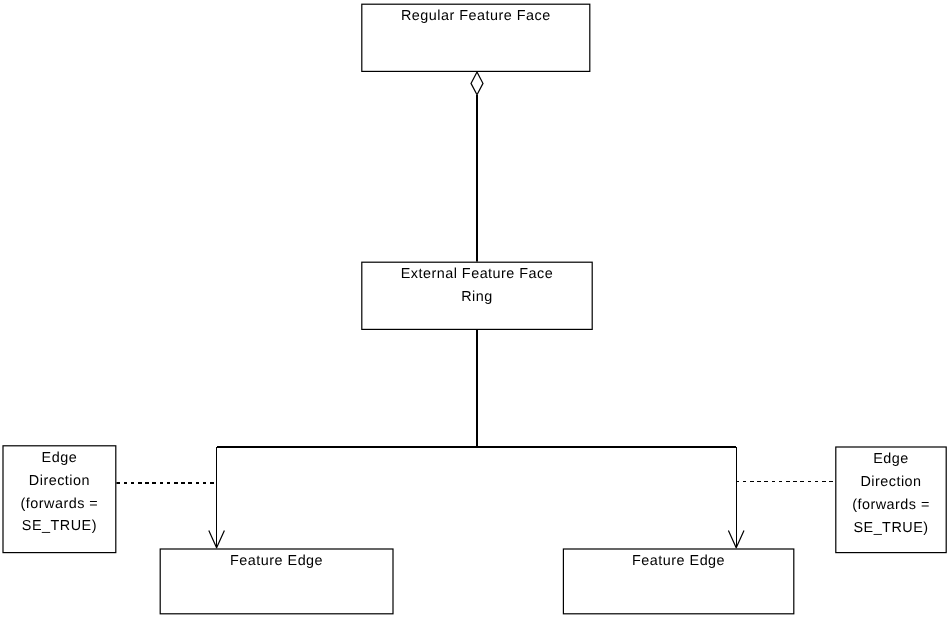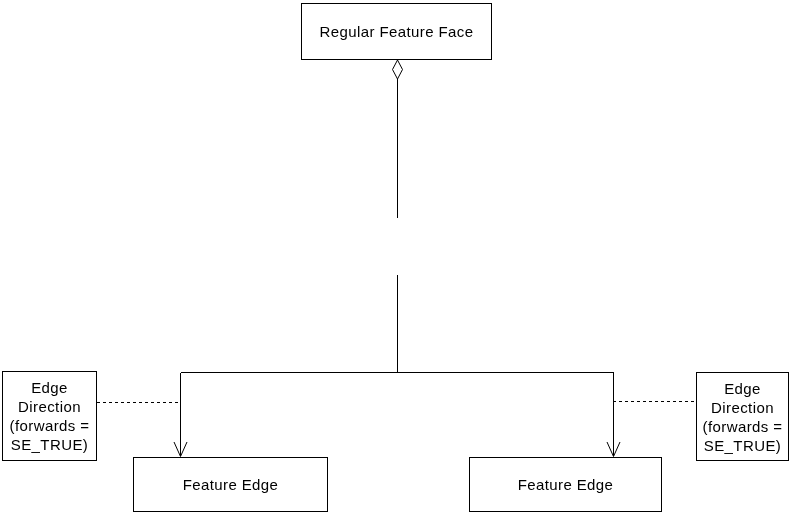--- a/index.html
+++ b/index.html
@@ -24,23 +24,23 @@
     height: 518px;
   }
   .node {
     position: absolute;
     box-sizing: border-box;
     border: 1px solid #000000;
     background: #ffffff;
     display: flex;
     flex-direction: column;
     align-items: center;
-    justify-content: center;
+    justify-content: flex-start;
     text-align: center;
-    font-size: 15px;
+    font-size: 12px;
     letter-spacing: 0.4px;
     line-height: 19px;
   }
   .node-regular       { left: 301px; top: 3px;   width: 191px; height: 57px; }
   .node-ring          { left: 301px; top: 218px; width: 193px; height: 57px; }
   .node-edge-dir-left { left: 2px;   top: 371px; width: 95px;  height: 90px; }
   .node-edge-dir-right{ left: 696px; top: 372px; width: 93px;  height: 89px; }
   .node-fe-left       { left: 133px; top: 457px; width: 195px; height: 55px; }
   .node-fe-right      { left: 469px; top: 457px; width: 193px; height: 55px; }
 </style>
@@ -67,20 +67,24 @@
     <polyline points="607,442 613.5,456.5 620,442" fill="none" stroke="#000000" stroke-width="1"></polyline>
 
     <line x1="97" y1="402.5" x2="180" y2="402.5" stroke="#000000" stroke-width="1" stroke-dasharray="3,3" shape-rendering="crispEdges"></line>
     <line x1="613" y1="401.5" x2="696" y2="401.5" stroke="#000000" stroke-width="1" stroke-dasharray="3,3" shape-rendering="crispEdges"></line>
   </svg>
 
   <div class="node node-regular">
     <span>Regular Feature Face</span>
   </div>
 
+  <div class="node node-ring">
+    <div>External Feature Face</div>
+    <div>Ring</div>
+  </div>
 
   <div class="node node-edge-dir-left">
     <div>Edge</div>
     <div>Direction</div>
     <div>(forwards =</div>
     <div>SE_TRUE)</div>
   </div>
 
   <div class="node node-edge-dir-right">
     <div>Edge</div>

